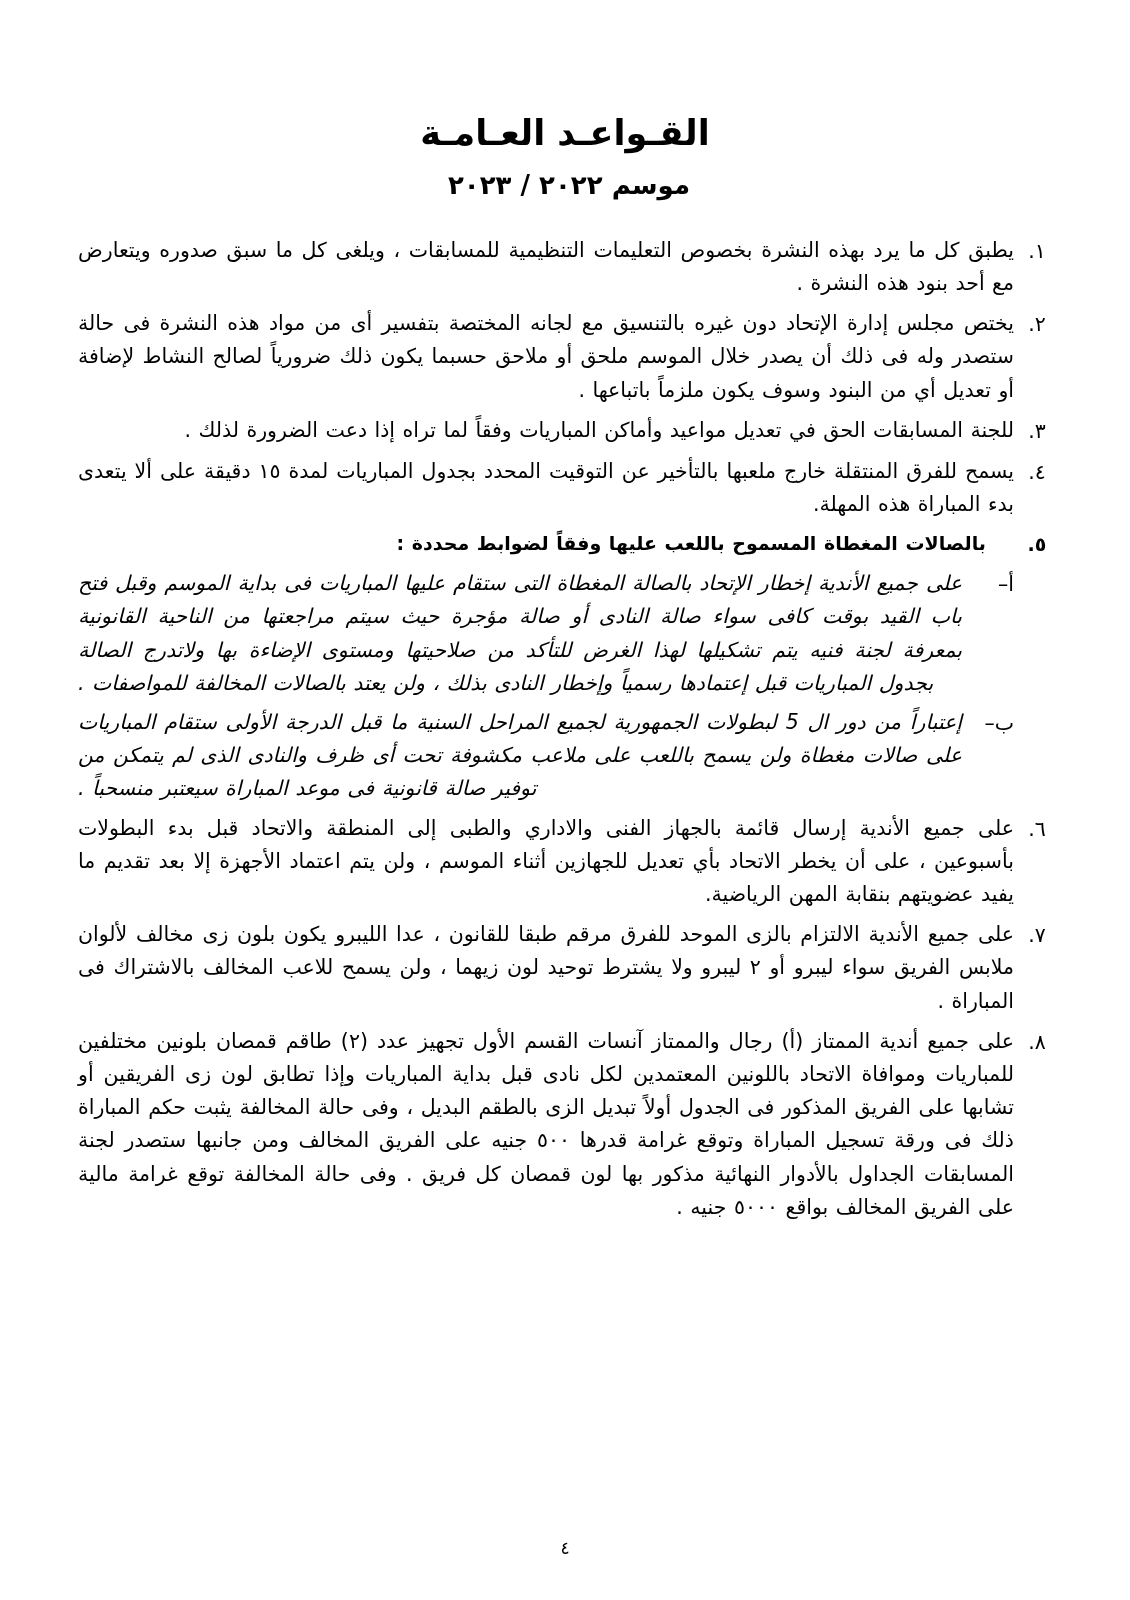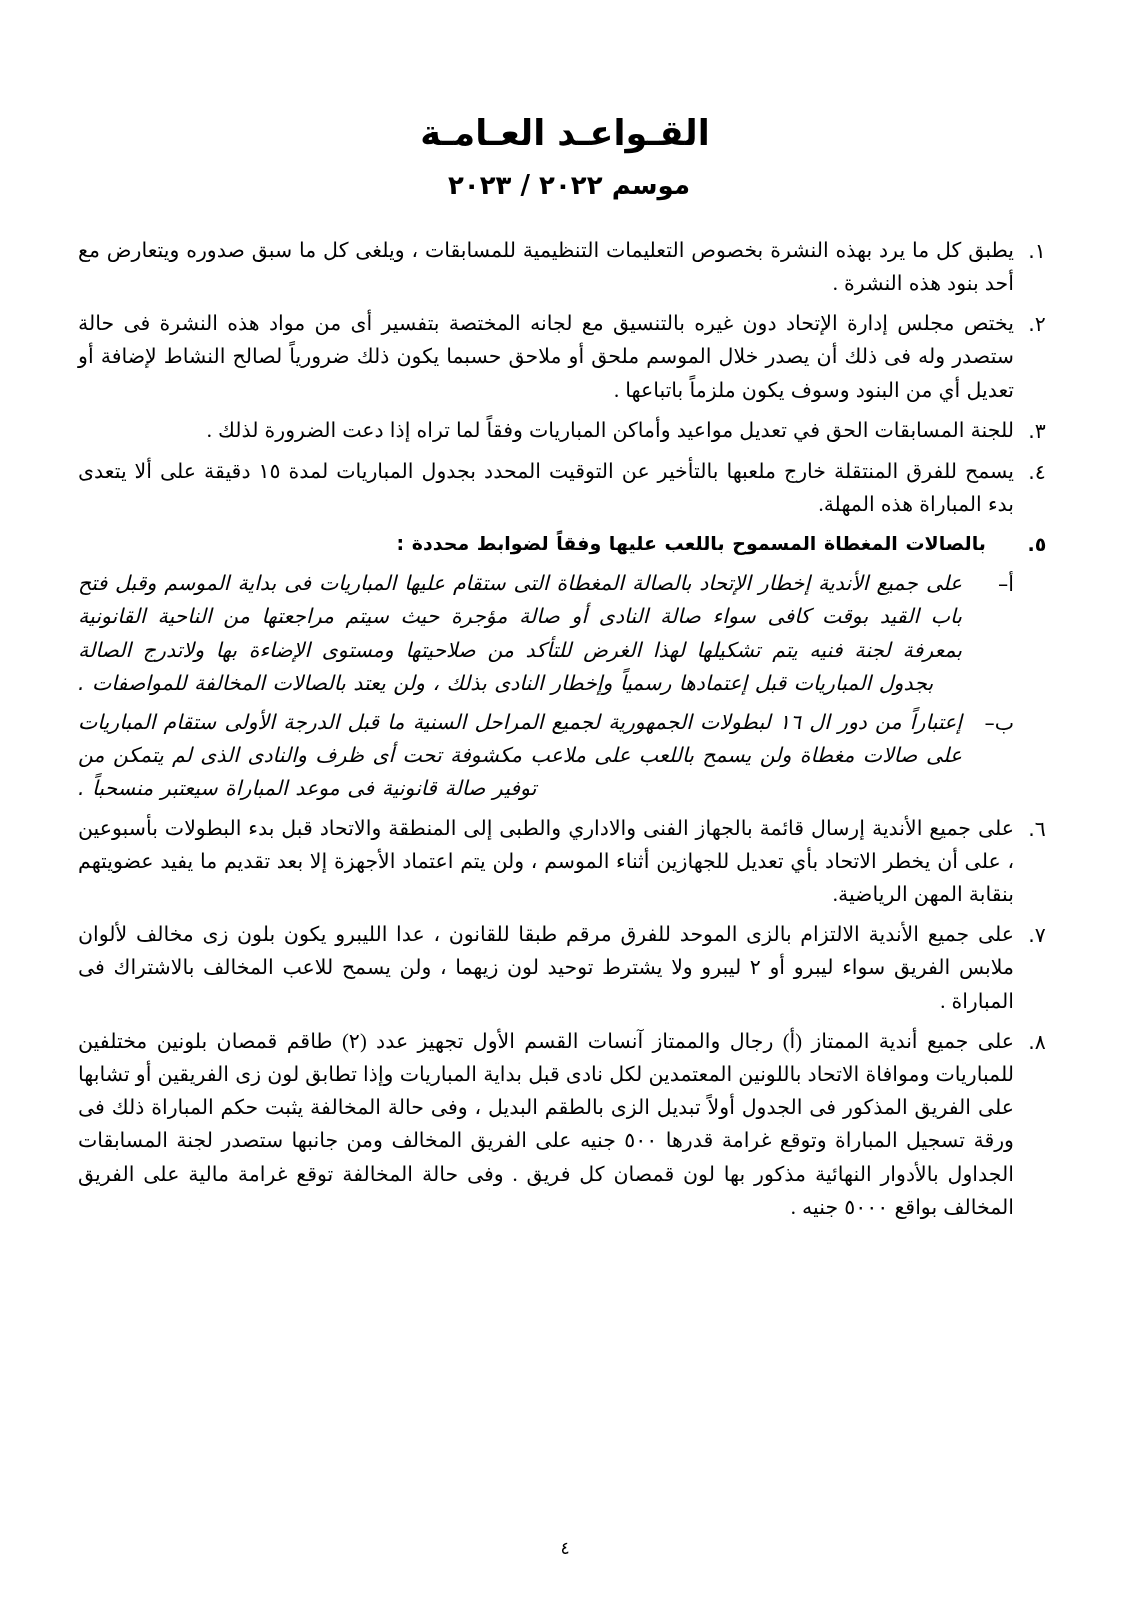--- a/index.html
+++ b/index.html
@@ -62,21 +62,21 @@
     white-space: nowrap;
   }
   .rule-text {
     flex: 1 1 auto;
     font-size: 20.5px;
     line-height: 1.62;
     text-align: justify;
     text-align-last: left;
     word-spacing: 1px;
   }
-  .rule-text.last-right { text-align-last: right; font-family: Liberation Serif, serif; }
+  .rule-text.last-right { text-align-last: right; }
 
   .rule-item.bold .rule-text,
   .rule-item.bold .rule-num {
     font-weight: 700;
     font-size: 19px;
   }
   .rule-item.bold .rule-text {
     text-align: right;
     text-align-last: right;
     padding-right: 28px;
@@ -157,21 +157,21 @@
       <div class="rule-text">بالصالات المغطاة المسموح باللعب عليها وفقاً لضوابط محددة :</div>
     </div>
 
     <div class="sub-list">
       <div class="sub-item">
         <div class="sub-label">أ–</div>
         <div class="sub-text">على جميع الأندية إخطار الإتحاد بالصالة المغطاة التى ستقام عليها المباريات فى بداية الموسم وقبل فتح باب القيد بوقت كافى سواء صالة النادى أو صالة مؤجرة حيث سيتم مراجعتها من الناحية القانونية  بمعرفة لجنة فنيه يتم تشكيلها لهذا الغرض للتأكد من صلاحيتها ومستوى الإضاءة بها ولاتدرج الصالة بجدول المباريات قبل إعتمادها رسمياً وإخطار النادى بذلك ، ولن يعتد بالصالات المخالفة للمواصفات .</div>
       </div>
       <div class="sub-item">
         <div class="sub-label">ب–</div>
-        <div class="sub-text">إعتباراً من دور ال ١٦ لبطولات الجمهورية  لجميع المراحل السنية ما قبل الدرجة الأولى ستقام المباريات على صالات مغطاة  ولن يسمح باللعب على ملاعب مكشوفة تحت أى ظرف والنادى الذى لم يتمكن من توفير صالة قانونية فى موعد المباراة سيعتبر منسحباً .</div>
+        <div class="sub-text">إعتباراً من دور ال 5 لبطولات الجمهورية  لجميع المراحل السنية ما قبل الدرجة الأولى ستقام المباريات على صالات مغطاة  ولن يسمح باللعب على ملاعب مكشوفة تحت أى ظرف والنادى الذى لم يتمكن من توفير صالة قانونية فى موعد المباراة سيعتبر منسحباً .</div>
       </div>
     </div>
 
     <div class="rule-item">
       <div class="rule-num">٦.</div>
       <div class="rule-text last-right">على جميع الأندية إرسال قائمة بالجهاز الفنى والاداري والطبى إلى المنطقة والاتحاد قبل بدء البطولات بأسبوعين ، على أن يخطر الاتحاد بأي تعديل للجهازين أثناء الموسم ، ولن يتم اعتماد الأجهزة إلا بعد تقديم ما يفيد عضويتهم بنقابة المهن الرياضية.</div>
     </div>
 
     <div class="rule-item">
       <div class="rule-num">٧.</div>

